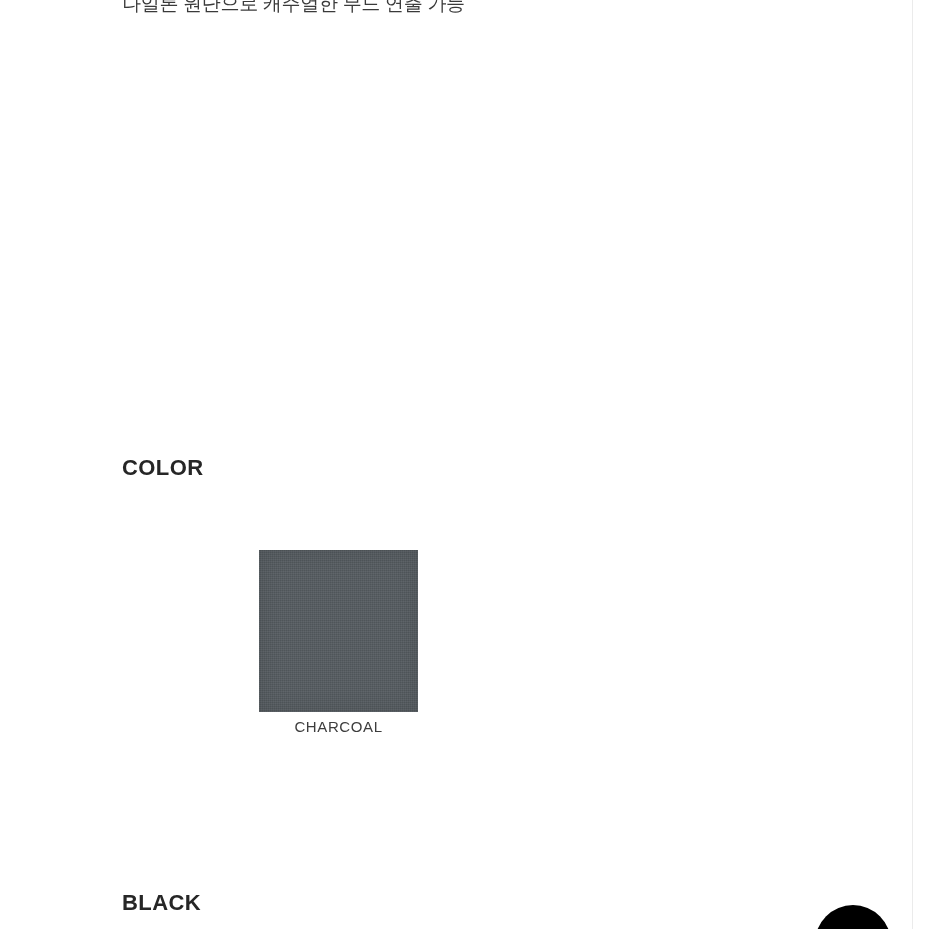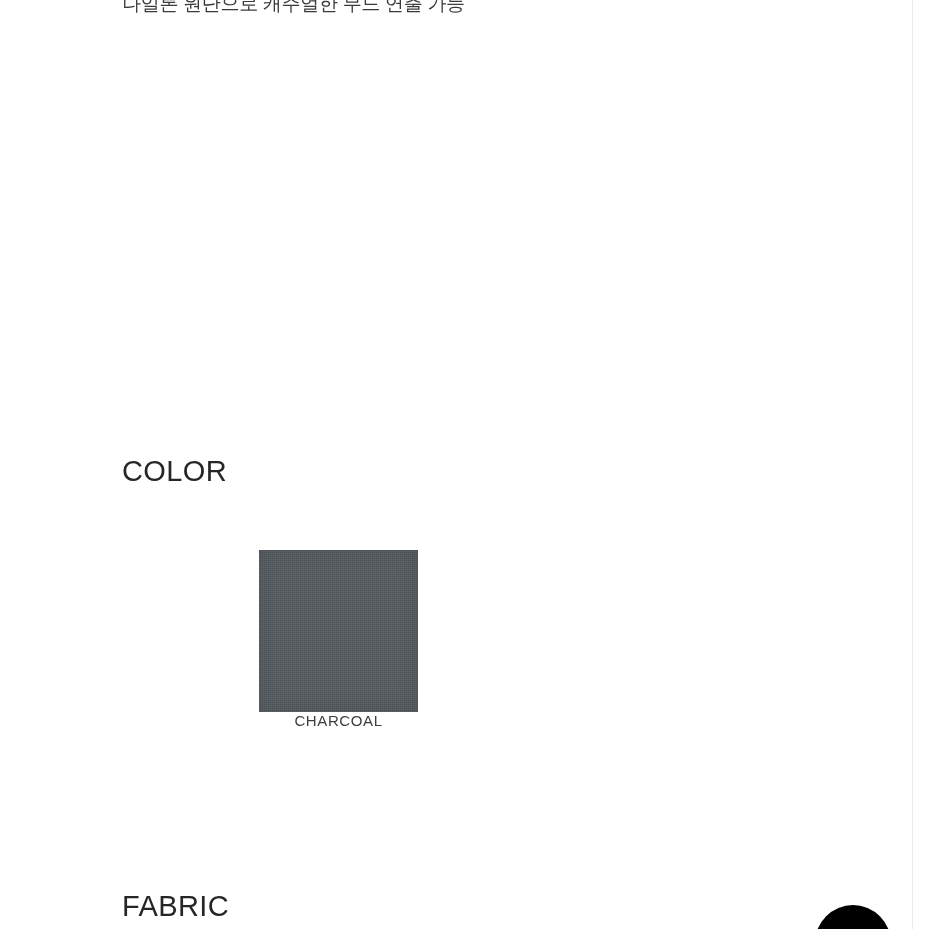--- a/index.html
+++ b/index.html
@@ -29,22 +29,22 @@
     letter-spacing: -0.3px;
     color: #3a3a3a;
     white-space: nowrap;
     font-weight: 400;
   }
 
   
   .section-heading {
     position: absolute;
     left: 122px;
-    font-weight: 400;
-    font-size: 29px;
+    font-weight: 700;
+    font-size: 22px;
     letter-spacing: 0.4px;
     color: #262626;
     white-space: nowrap;
   }
   .section-heading.color-heading { top: 455px; }
   .section-heading.fabric-heading { top: 890px; }
 
   
   .color-swatches {
     position: absolute;
@@ -79,20 +79,21 @@
   }
   .swatch-chip::after {
     content: "";
     position: absolute;
     inset: 0;
     box-shadow: inset 0 0 22px rgba(0,0,0,0.10);
     pointer-events: none;
   }
   .swatch-label {
     display: block;
+    margin-top: 6px;
     text-align: center;
     font-size: 15px;
     letter-spacing: 0.6px;
     color: #3d3d3d;
     white-space: nowrap;
   }
 
   
   .right-divider {
     position: absolute;
@@ -134,21 +135,21 @@
   <div class="color-swatches">
 
     <div class="swatch-cell cell-0">
       <span class="swatch-chip chip-charcoal"></span>
       <span class="swatch-label">CHARCOAL</span>
     </div>
 
 
   </div>
 
-  <div class="section-heading fabric-heading">FABRIC</div>
+  <div class="section-heading fabric-heading">BLACK</div>
 
   <div class="right-divider"></div>
   <div class="scrollbar-track">
     
   </div>
 
   <button class="fab"></button>
 
 </div>
 

